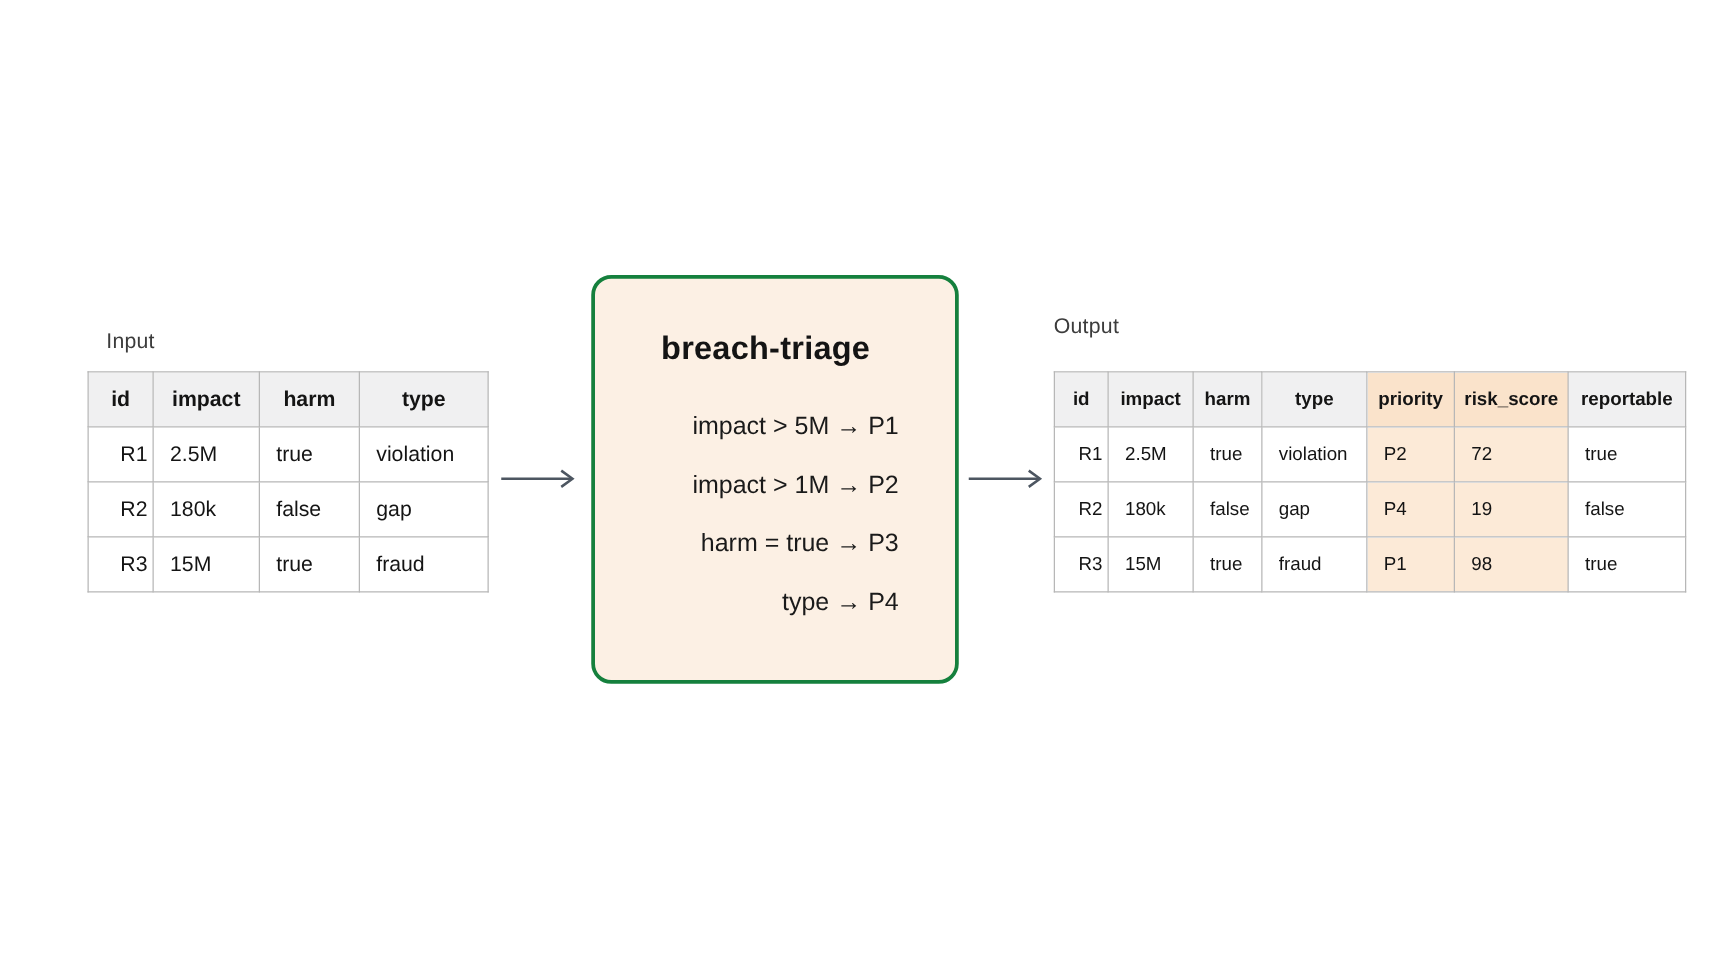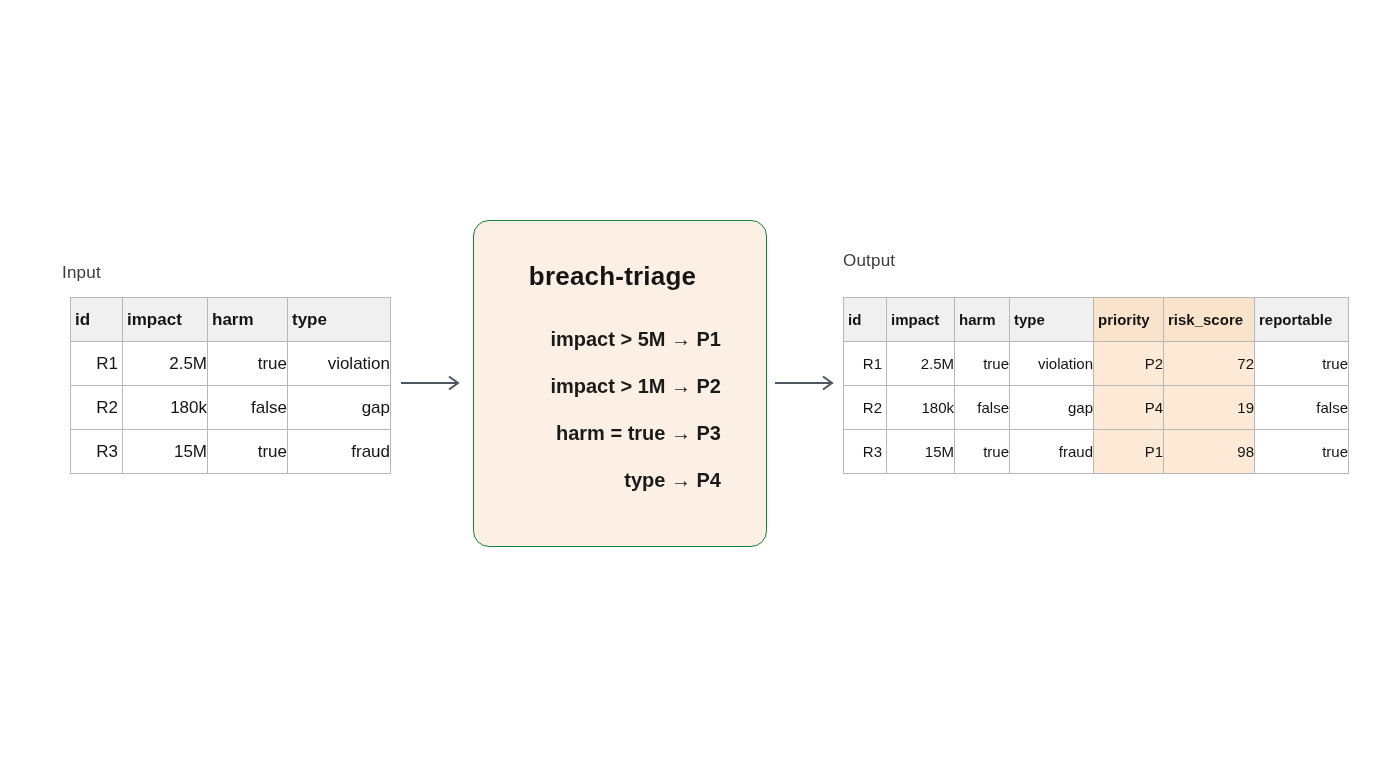--- a/index.html
+++ b/index.html
@@ -14,85 +14,84 @@
     height: 768px;
     background: #ffffff;
     overflow: hidden;
   }
   .table-label {
     position: absolute;
     font-size: 17px;
     color: #3c3c3c;
     letter-spacing: 0.2px;
   }
-  .label-input  { left: 62px;  top: 263px; }
+  .label-input  { left: 85px;  top: 263px; }
   .label-output { left: 843px; top: 251px; }
 
   table.data-table {
     position: absolute;
     border-collapse: collapse;
     table-layout: fixed;
     background: #ffffff;
     color: #141414;
   }
   table.data-table th,
   table.data-table td {
     border: 1px solid #b7b7b7;
     height: 43px;
     padding: 0 0 0 13px;
-    text-align: right;
+    text-align: left;
     font-weight: 400;
     white-space: nowrap;
     overflow: hidden;
   }
   table.data-table th {
     background: #f0f0f1;
     font-weight: 600;
-    text-align: left;
+    text-align: center;
     padding: 0 4px;
   }
   table.data-table td.center { text-align: right; padding: 0 4px; }
 
   .input-table  { left: 70px;  top: 297px; width: 320px; font-size: 17px; }
   .output-table { left: 843px; top: 297px; width: 505px; font-size: 15px; }
   .output-table th, .output-table td { padding-left: 9px; }
   .output-table th { padding: 0 3px; }
 
   .output-table th.hl { background: #fae3cb; }
   .output-table td.hl { background: #fcead7; }
 
   .transform-box {
     position: absolute;
     left: 473px;
     top: 220px;
     width: 294px;
     height: 327px;
     box-sizing: border-box;
     background: #fcf0e4;
-    border: 1px solid #15803d;
+    border: 3px solid #15803d;
     border-radius: 16px;
     padding: 40px 45px 0 30px;
   }
   .box-title {
     font-size: 26px;
     font-weight: 700;
     color: #141414;
     text-align: center;
     margin-bottom: 24px;
     letter-spacing: 0.2px;
   }
   .rules {
     text-align: right;
   }
   .rule-line {
     font-size: 20px;
     color: #1a1a1a;
     line-height: 47px;
     white-space: nowrap;
-    font-weight: bold;
   }
   .arrow { position: absolute; }
   .arrow-1 { left: 400px; top: 375px; }
   .arrow-2 { left: 774px; top: 375px; }
 </style>
 </head>
 <body>
 
 <div class="canvas">
 

